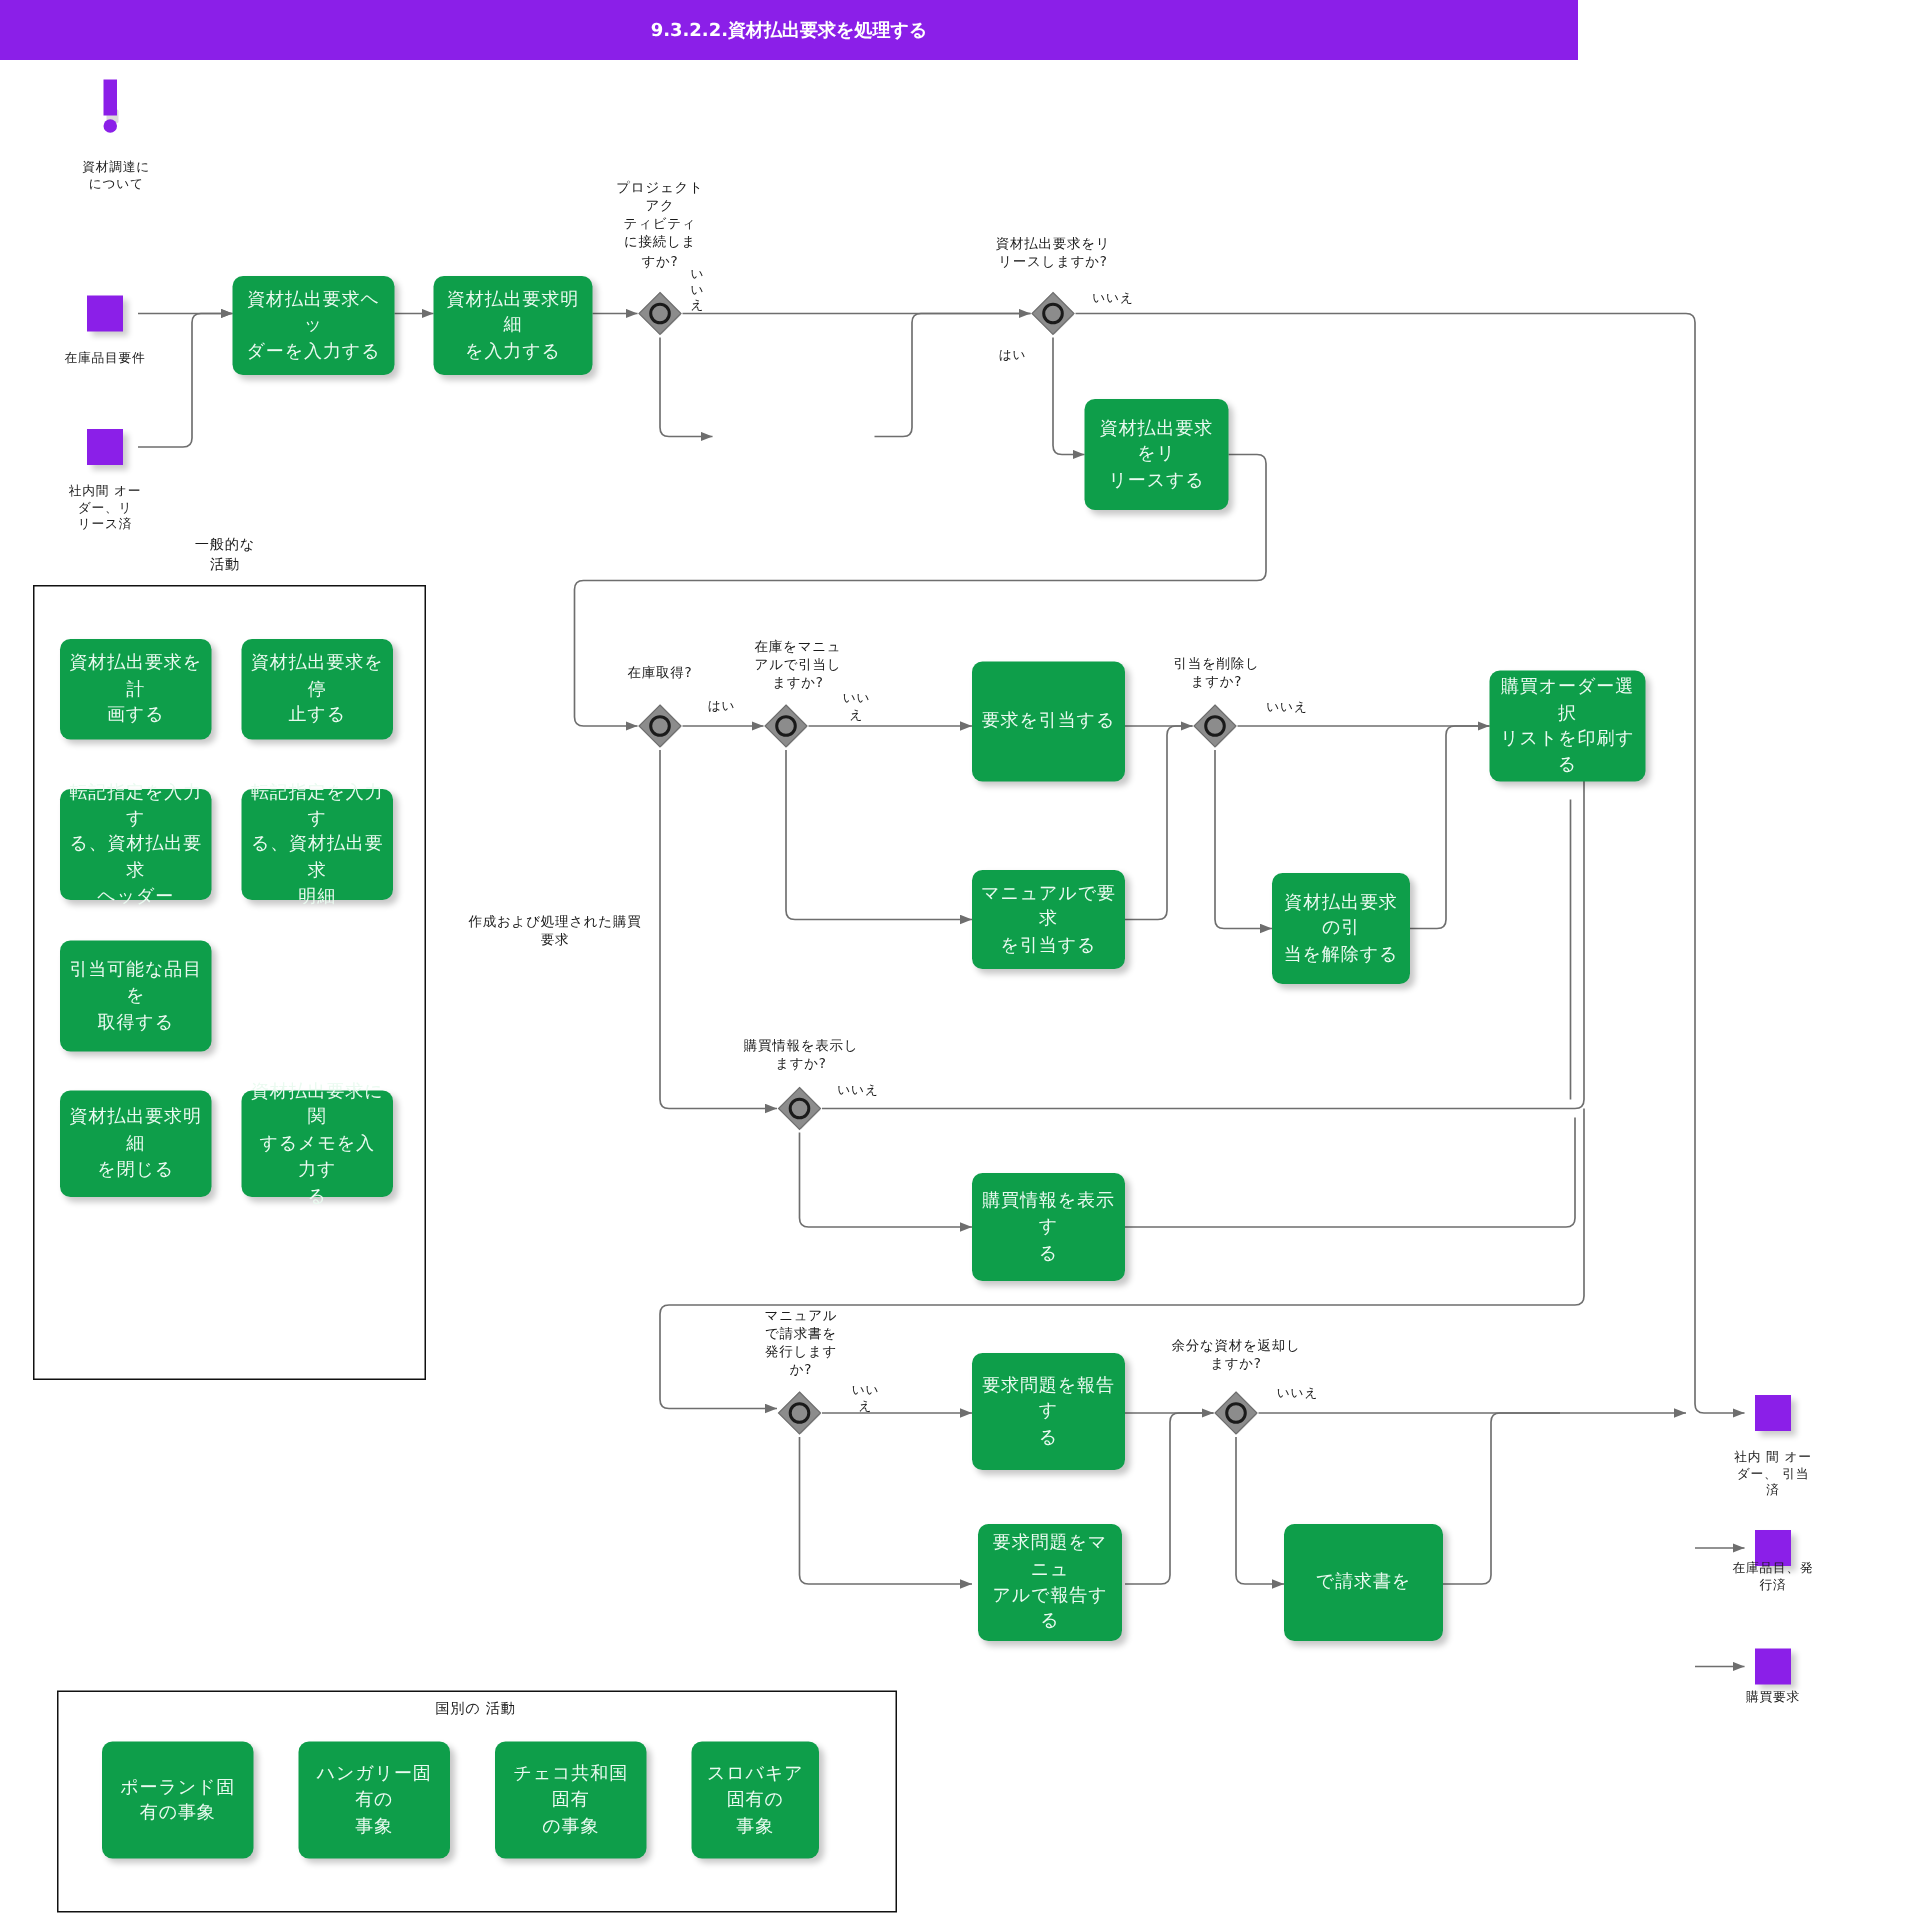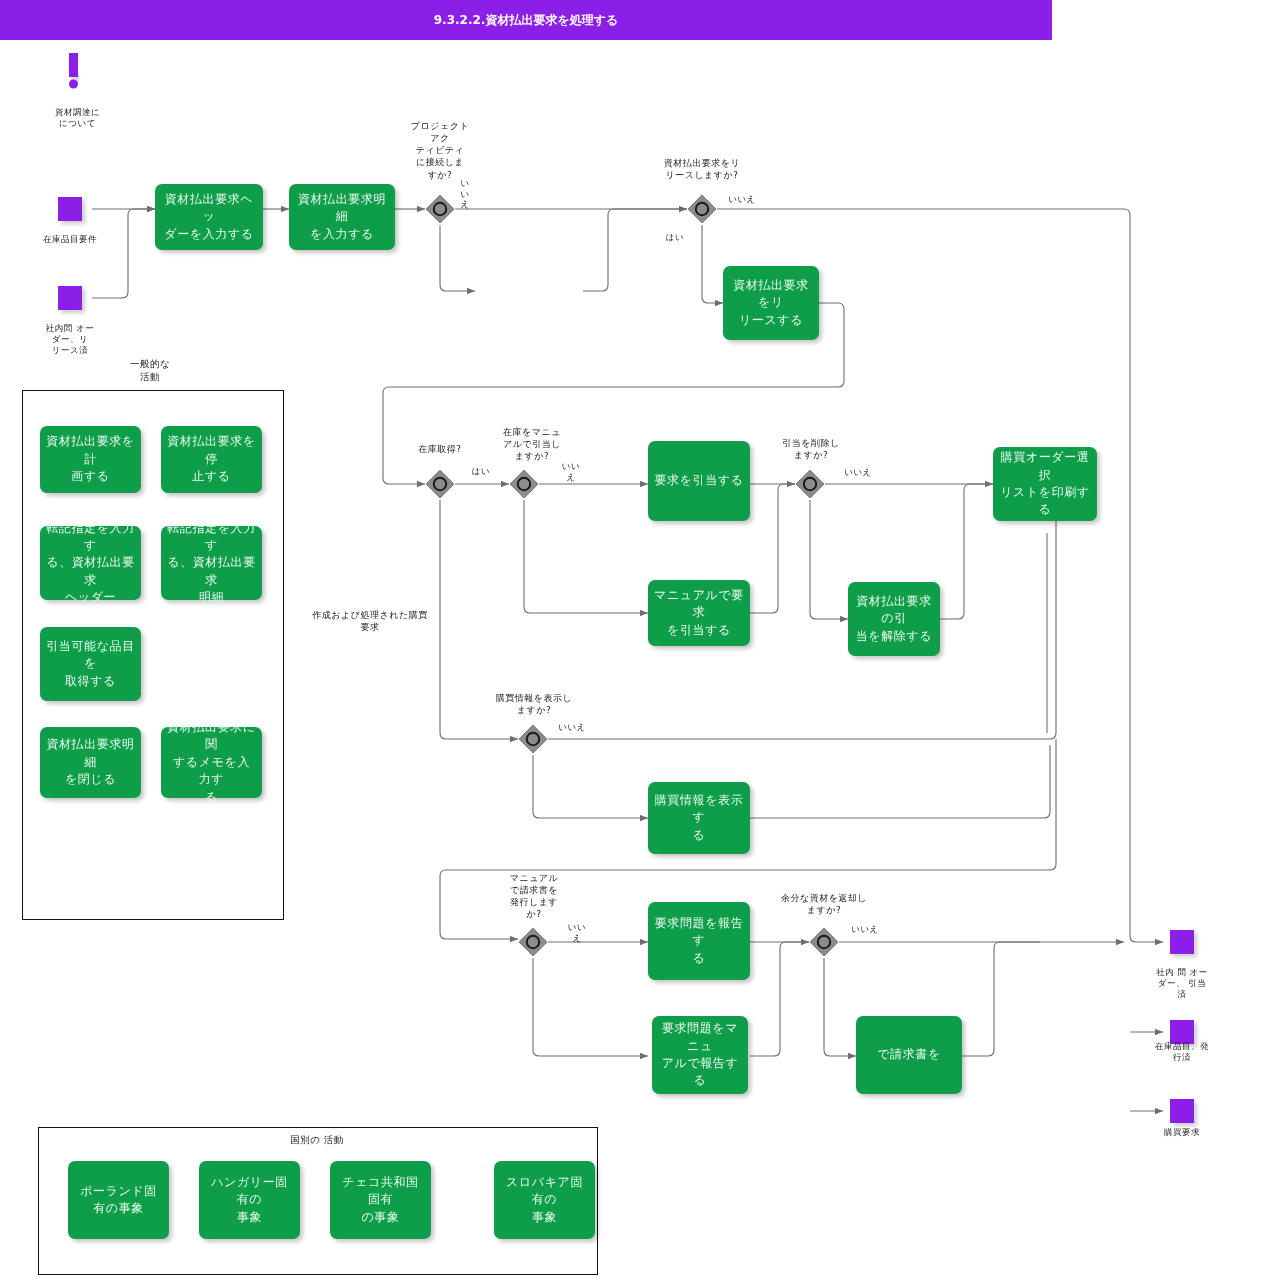--- a/index.html
+++ b/index.html
@@ -344,16 +344,16 @@
 
 
   <div class="group" style="left:38px;top:1127px;width:558px;height:146px;"></div>
   <div class="grouptitle" style="left:267px;top:1134px;width:100px;">国別の 活動</div>
 
   <div class="node task" style="left:68px;top:1161px;width:101px;height:78px;white-space:pre-line;">ポーランド固有の事象</div>
   <div class="node task" style="left:199px;top:1161px;width:101px;height:78px;white-space:pre-line;">ハンガリー固有の
 事象</div>
   <div class="node task" style="left:330px;top:1161px;width:101px;height:78px;white-space:pre-line;">チェコ共和国固有
 の事象</div>
-  <div class="node task" style="left:461px;top:1161px;width:101px;height:78px;white-space:pre-line;margin-left:33px;">スロバキア固有の
+  <div class="node task" style="left:461px;top:1161px;width:85px;height:78px;white-space:pre-line;">スロバキア固有の
 事象</div>
 
 </div>
 
 </body></html>

